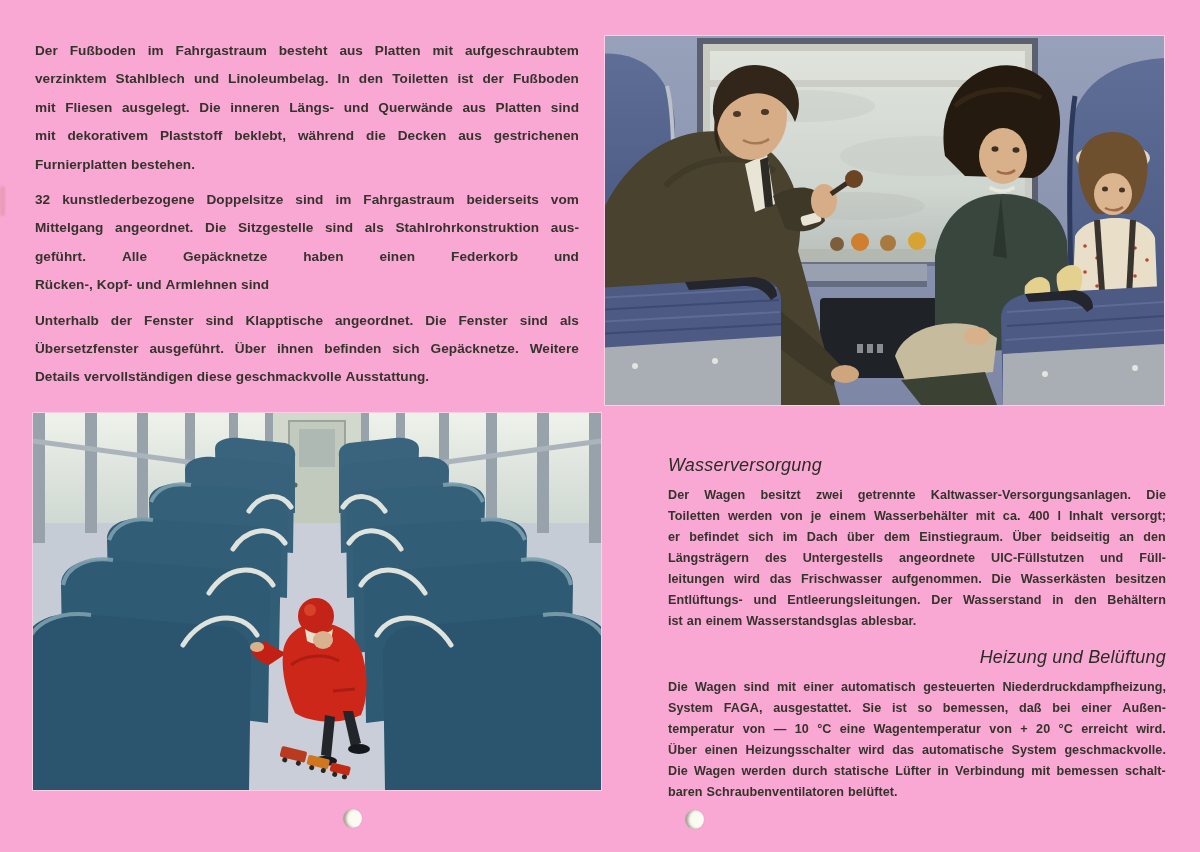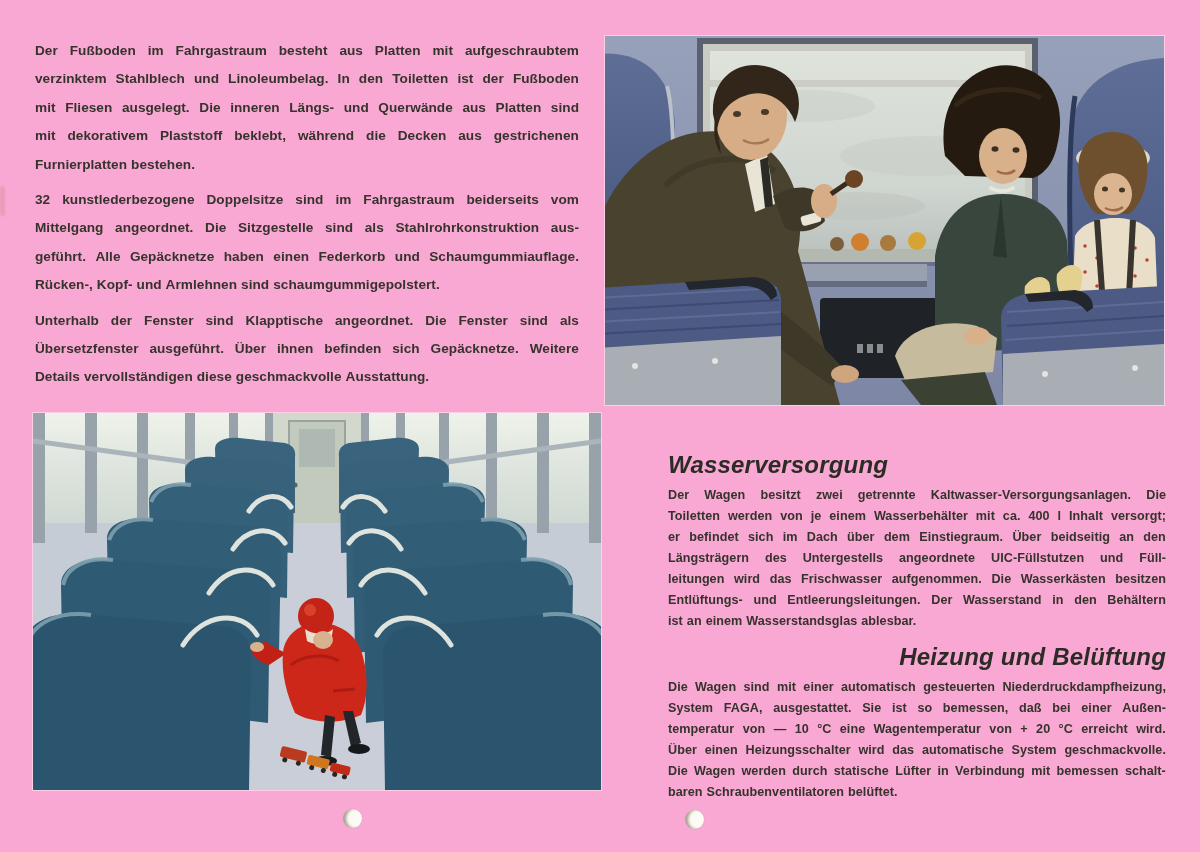--- a/index.html
+++ b/index.html
@@ -17,21 +17,21 @@
     text-align:justify;text-align-last:justify;
     letter-spacing:0.05px;word-spacing:1.5px;color:#35332c;
     height:28.4px;overflow:hidden;white-space:nowrap;display:flex;justify-content:space-between;
   }
   
   .tline span{white-space:pre;}
   .tline.last{justify-content:flex-start;}
   .tline.last span{margin-right:4px;}
   .r-sec .tline{font-size:12.6px;line-height:21px;height:21px;word-spacing:1px;}
   .r-heading{
-    font-size:24px;font-weight:bold;font-style:italic;
+    font-size:18px;font-weight:normal;font-style:italic;
     line-height:26px;margin:0 0 7px 0;letter-spacing:0.2px;color:#2c2b25;
   }
   .r-sec + .r-sec .r-heading{margin-top:12px;text-align:right;}
   
   .photo{position:absolute;margin:0;padding:0;box-shadow:0 0 0 1px rgba(255,255,255,0.45);}
   .photo svg{display:block;}
   .photo-top{left:605px;top:36px;width:559px;height:369px;}
   .photo-bottom{left:33px;top:413px;width:568px;height:377px;}
   
   .hole{
@@ -127,29 +127,27 @@
           <span>aus-</span>
         </div>
         <div class="tline">
           <span>geführt.</span>
           <span>Alle</span>
           <span>Gepäcknetze</span>
           <span>haben</span>
           <span>einen</span>
           <span>Federkorb</span>
           <span>und</span>
-          <span>Schaumgummiauflage.</span>
         </div>
         <div class="tline last">
           <span>Rücken-,</span>
           <span>Kopf-</span>
           <span>und</span>
           <span>Armlehnen</span>
           <span>sind</span>
-          <span>schaumgummigepolstert.</span>
         </div>
       </div>
       <div class="para">
         <div class="tline">
           <span>Unterhalb</span>
           <span>der</span>
           <span>Fenster</span>
           <span>sind</span>
           <span>Klapptische</span>
           <span>angeordnet.</span>

